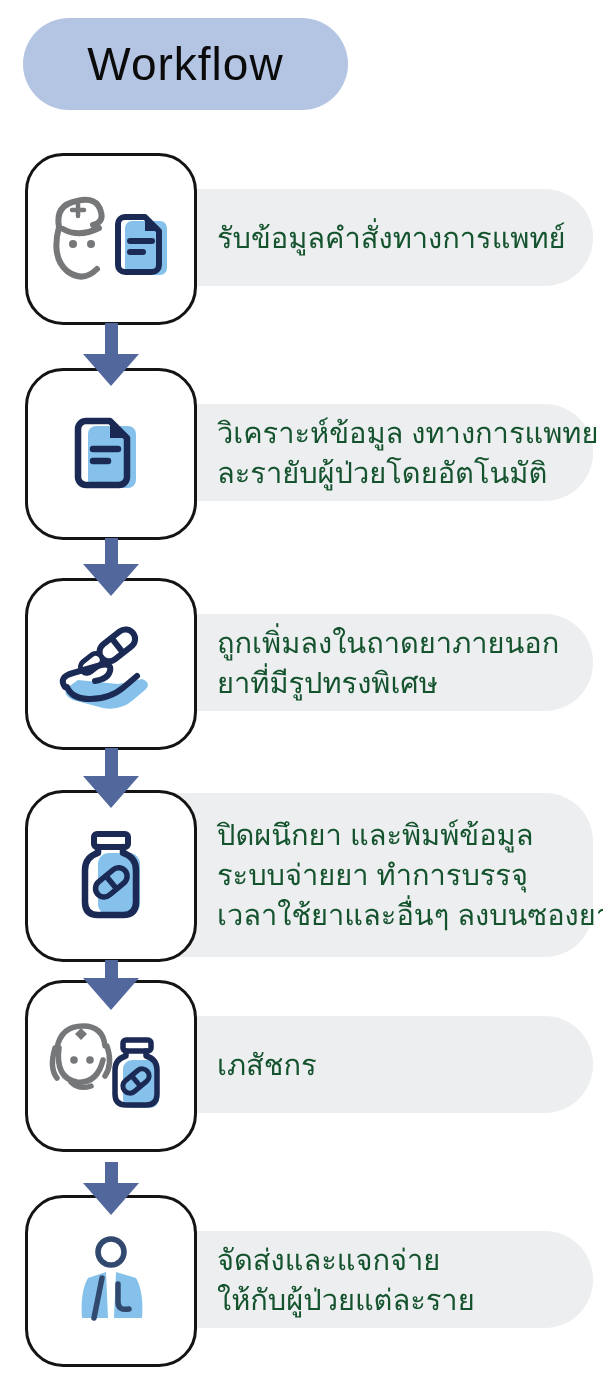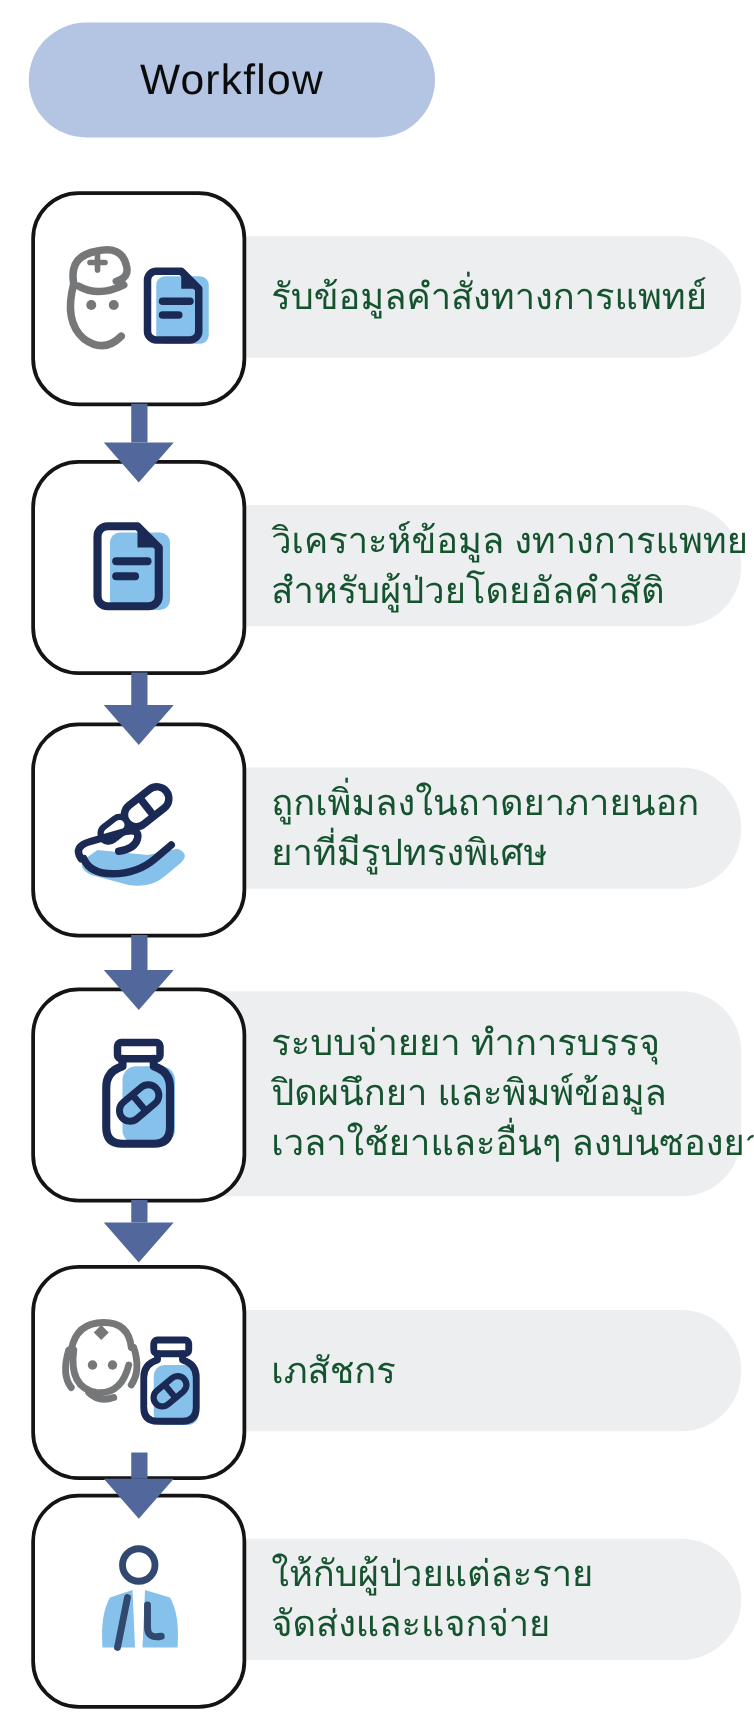--- a/index.html
+++ b/index.html
@@ -10,21 +10,21 @@
     overflow:hidden;
     font-family:"Liberation Sans","DejaVu Sans",sans-serif;
   }
   .title-pill{
     position:absolute;left:23px;top:18px;
     width:325px;height:92px;border-radius:46px;
     background:#b4c4e3;
     display:flex;align-items:center;justify-content:center;
   }
   .title-pill span{
-    font-size:34px;color:#0b0b0b;letter-spacing:1px;
+    font-size:46px;color:#0b0b0b;letter-spacing:1px;
   }
   .step{position:absolute;left:0;width:603px;height:172px;}
   .box{
     position:absolute;left:25px;top:0;
     width:166px;height:166px;
     background:#ffffff;border:3px solid #141414;border-radius:38px;
     z-index:2;
     display:flex;align-items:center;justify-content:center;
   }
   .bubble{
@@ -87,21 +87,21 @@
   </div>
 
   <div class="arrow" style="top:323px">
     <div class="stem" style="height:31px"></div>
       <div class="head"></div>
   </div>
 
   <div class="step" style="top:368px">
     <div class="bubble">
       <span class="line">วิเคราะห์ข้อมูล งทางการแพทย</span>
-      <span class="line">สำหรับผู้ป่วยโดยอัลคำสัติ</span>
+      <span class="line">ละรายับผู้ป่วยโดยอัตโนมัติ</span>
     </div>
     <div class="box">
       <svg width="110" height="110" viewBox="0 0 110 110">
         <rect x="32" y="27" width="48" height="62" rx="8" fill="#85c1ea"></rect>
         <path d="M30 22 h24 l17 17 v39 a8 8 0 0 1 -8 8 h-33 a8 8 0 0 1 -8 -8 v-48 a8 8 0 0 1 8 -8 z" stroke="#1b2a55" stroke-width="6.5" fill="none" stroke-linejoin="round"></path>
         <path d="M54 20 v19 h19 z" fill="#1b2a55"></path>
         <g stroke="#1b2a55" stroke-width="6.5" stroke-linecap="round">
           <path d="M37 50 h25"></path>
             <path d="M37 62 h15"></path>
         </g>
@@ -134,43 +134,43 @@
     </div>
   </div>
 
   <div class="arrow" style="top:748px">
     <div class="stem" style="height:28px"></div>
       <div class="head"></div>
   </div>
 
   <div class="step" style="top:790px">
     <div class="bubble tall">
+      <span class="line">ปิดผนึกยา และพิมพ์ข้อมูล</span>
       <span class="line">ระบบจ่ายยา ทำการบรรจุ</span>
-      <span class="line">ปิดผนึกยา และพิมพ์ข้อมูล</span>
       <span class="line">เวลาใช้ยาและอื่นๆ ลงบนซองยา</span>
     </div>
     <div class="box">
       <svg width="110" height="110" viewBox="0 0 110 110">
         <rect x="42" y="32" width="42" height="62" rx="11" fill="#85c1ea"></rect>
         <rect x="38" y="13" width="34" height="13" rx="3" fill="#ffffff" stroke="#1b2a55" stroke-width="6"></rect>
         <path d="M42 26 v6 q-13 4 -13 17 v32 q0 13 13 13 h25 q13 0 13 -13 v-32 q0 -13 -13 -17 v-6" stroke="#1b2a55" stroke-width="6.5" fill="none" stroke-linejoin="round" stroke-linecap="round"></path>
         <g transform="rotate(-40 55 61)">
           <rect x="37" y="53" width="36" height="17" rx="8.5" fill="#85c1ea" stroke="#1b2a55" stroke-width="5.5"></rect>
           <line x1="55" y1="53" x2="55" y2="70" stroke="#1b2a55" stroke-width="5.5"></line>
         </g>
       </svg>
     </div>
   </div>
 
   <div class="arrow" style="top:960px">
     <div class="stem" style="height:18px"></div>
       <div class="head"></div>
   </div>
 
-  <div class="step" style="top:1012px">
+  <div class="step" style="top:980px">
     <div class="bubble">
       <span class="line">เภสัชกร</span>
     </div>
     <div class="box">
       <svg width="136" height="116" viewBox="0 0 136 116">
         <g stroke="#757779" stroke-width="5.5" fill="none" stroke-linecap="round" stroke-linejoin="round">
           <path d="M14 40 Q18 18 40 18 Q60 18 62 38"></path>
           <path d="M16 40 Q12 70 34 74 Q54 76 60 52"></path>
           <path d="M12 40 q-6 20 2 30"></path>
           <path d="M64 38 q6 18 -2 30"></path>
@@ -190,22 +190,22 @@
     </div>
   </div>
 
   <div class="arrow" style="top:1162px">
     <div class="stem" style="height:21px"></div>
       <div class="head"></div>
   </div>
 
   <div class="step" style="top:1195px">
     <div class="bubble">
+      <span class="line">จัดส่งและแจกจ่าย</span>
       <span class="line">ให้กับผู้ป่วยแต่ละราย</span>
-      <span class="line">จัดส่งและแจกจ่าย</span>
     </div>
     <div class="box">
       <svg width="110" height="110" viewBox="0 0 110 110">
         <circle cx="55" cy="26" r="13" stroke="#32496f" stroke-width="5.5" fill="none"></circle>
         <path d="M32 52 L50 46 L52 92 L26 92 Q24 66 32 52 Z" fill="#85c1ea"></path>
         <path d="M60 46 L80 52 Q88 66 86 92 L58 92 Z" fill="#85c1ea"></path>
         <line x1="46" y1="52" x2="38" y2="92" stroke="#32496f" stroke-width="5.5" stroke-linecap="round"></line>
         <path d="M62 58 v18 q0 9 11 7" stroke="#32496f" stroke-width="5.5" fill="none" stroke-linecap="round"></path>
       </svg>
     </div>

